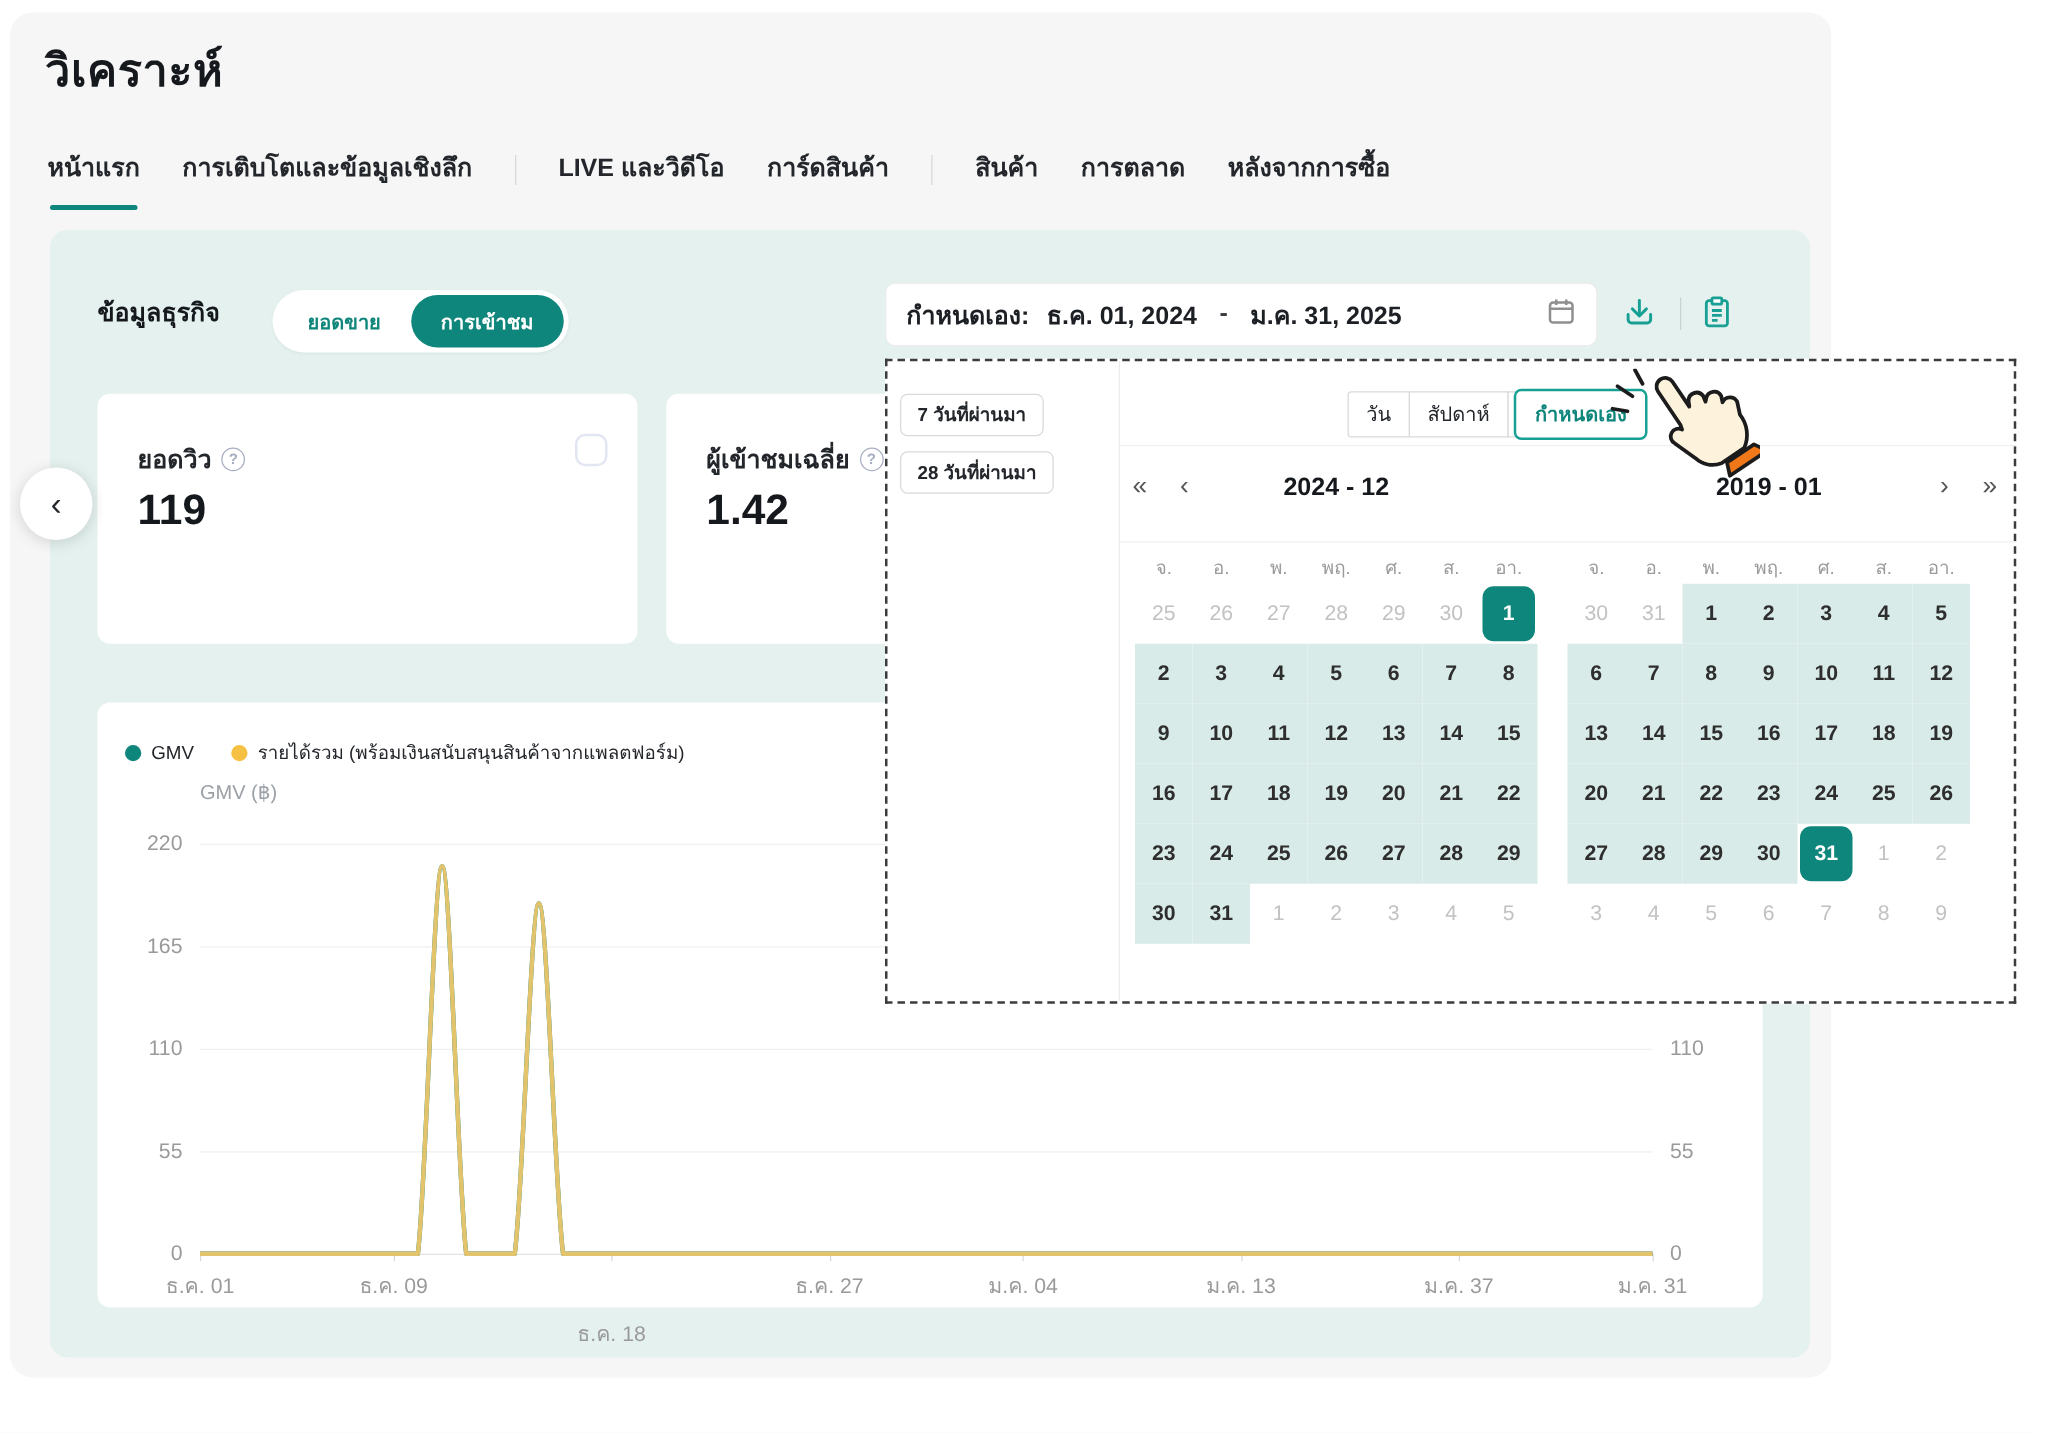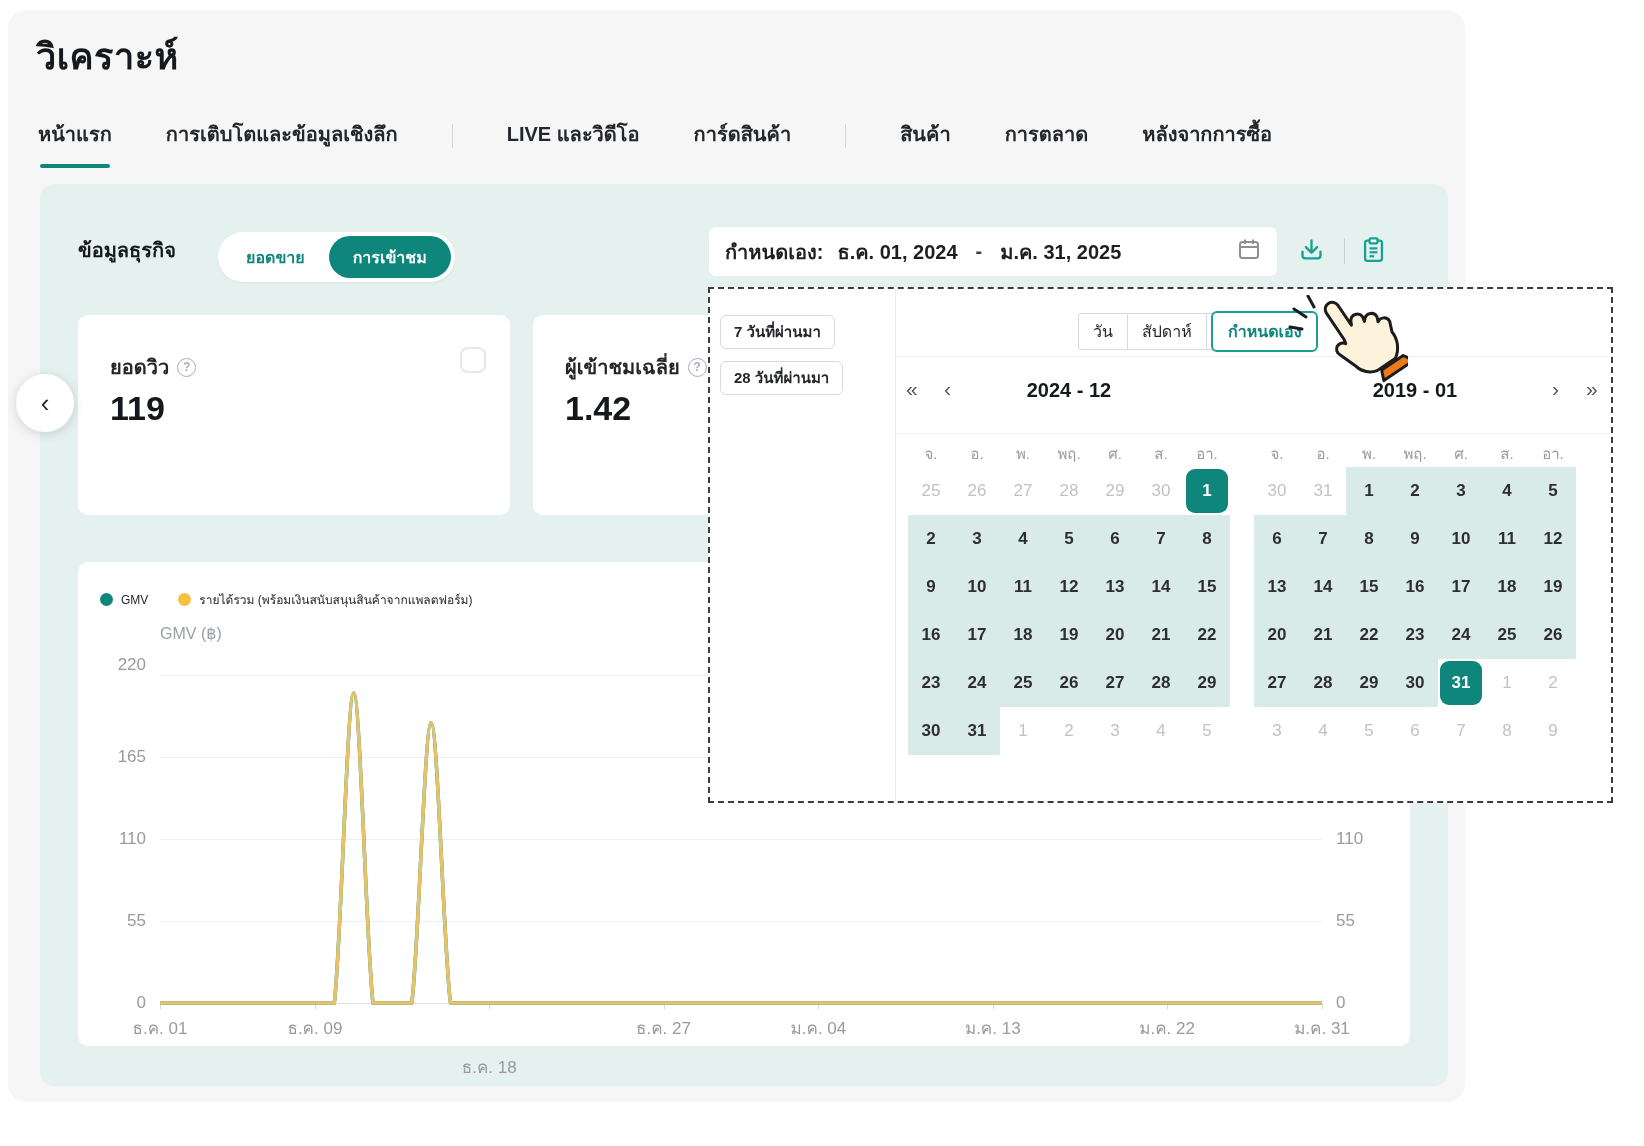--- a/index.html
+++ b/index.html
@@ -6,21 +6,21 @@
   html,body { width:1644px; height:1146px; background:#ffffff;
     font-family:"Liberation Sans","DejaVu Sans",sans-serif; color:#23262b; overflow:hidden; }
 
   
   .page-card { position:absolute; left:8px; top:10px; width:1457px; height:1092px;
     background:#f5f6f5; border-radius:18px; }
 
   .page-title { position:absolute; left:36px; top:28px; font-size:36px; font-weight:700; color:#15181c; letter-spacing:.5px; }
 
   
-  .tabs { position:absolute; left:38px; top:118px; display:flex; align-items:center; gap:54px; }
+  .tabs { position:absolute; left:38px; top:118px; display:flex; align-items:center; gap:34px; }
   .tab { position:relative; font-size:20px; font-weight:600; color:#23262b; cursor:pointer; padding-bottom:4px; white-space:nowrap; }
   .tab.active::after { content:""; position:absolute; left:2px; right:2px; bottom:-14px; height:4px; background:#0f867b; border-radius:2px; }
   .tab-divider { width:1px; height:24px; background:#d7d7d7; }
 
   
   .panel { position:absolute; left:40px; top:184px; width:1408px; height:902px; background:#e4f1ee; border-radius:14px; }
   .panel-title { position:absolute; left:78px; top:234px; font-size:20px; font-weight:700; color:#15181c; }
 
   
   .toggle { position:absolute; left:218px; top:232px; height:50px; background:#fff; border-radius:25px;
@@ -48,21 +48,21 @@
   .qmark { width:19px; height:19px; border:1.5px solid #a7aec0; border-radius:50%; color:#a7aec0;
     font-size:12px; font-weight:700; display:inline-flex; align-items:center; justify-content:center; }
   .checkbox { position:absolute; right:24px; top:32px; width:26px; height:26px; border:2px solid #e2e6f2; border-radius:8px; background:#fff; cursor:pointer; }
   .chevron-btn { position:absolute; left:16px; top:374px; width:58px; height:58px; border-radius:50%;
     background:#fff; box-shadow:0 2px 12px rgba(0,0,0,.14); display:flex; align-items:center; justify-content:center;
     font-size:26px; color:#23262b; cursor:pointer; z-index:5; }
 
   
   .chart-card { position:absolute; left:78px; top:562px; width:1332px; height:484px; background:#fff; border-radius:10px; }
   .legend { position:absolute; left:22px; top:28px; display:flex; align-items:center; gap:30px; }
-  .legend-item { display:flex; align-items:center; gap:8px; font-size:12px; color:#23262b; cursor:pointer; }
+  .legend-item { display:flex; align-items:center; gap:8px; font-size:15px; color:#23262b; cursor:pointer; }
   .legend-dot { width:13px; height:13px; border-radius:50%; }
   .axis-title { position:absolute; left:82px; top:62px; font-size:16px; color:#9aa0a6; }
   .gridline { position:absolute; left:82px; width:1162px; height:1px; background:#efefef; }
   .gridline.base { background:#e2e2e2; }
   .ylab { position:absolute; width:60px; text-align:right; font-size:17px; color:#9a9a9a; transform:translateY(-10px); }
   .ylab-r { position:absolute; left:1258px; font-size:17px; color:#9a9a9a; transform:translateY(-10px); }
   .xlab { position:absolute; top:452px; font-size:17px; color:#9a9a9a; transform:translateX(-50%); white-space:nowrap; }
   .xtick { position:absolute; top:441px; width:1px; height:6px; background:#d9d9d9; }
   .chart-svg { position:absolute; left:0; top:0; }
 
@@ -183,21 +183,21 @@
         <span>GMV</span>
       </div>
       <div class="legend-item">
         <span class="legend-dot" style="background: rgb(246, 193, 67);"></span>
         <span>รายได้รวม (พร้อมเงินสนับสนุนสินค้าจากแพลตฟอร์ม)</span>
       </div>
     </div>
   <div class="axis-title">GMV (฿)</div>
   <div id="chartArea">
       <div class="gridline" style="top: 113px;"></div>
-      <div class="ylab" style="left: 8px; top: 103px;">220</div>
+      <div class="ylab" style="left: 8px; top: 113px;">220</div>
       <div class="gridline" style="top: 195px;"></div>
       <div class="ylab" style="left: 8px; top: 195px;">165</div>
       <div class="gridline" style="top: 277px;"></div>
       <div class="ylab" style="left: 8px; top: 277px;">110</div>
       <div class="gridline" style="top: 359px;"></div>
       <div class="ylab" style="left: 8px; top: 359px;">55</div>
       <div class="gridline base" style="top: 441px;"></div>
       <div class="ylab" style="left: 8px; top: 441px;">0</div>
       <div class="ylab-r" style="top: 277px;">110</div>
       <div class="ylab-r" style="top: 359px;">55</div>
@@ -208,21 +208,21 @@
       <div class="xlab" style="left: 236.933px;">ธ.ค. 09</div>
       <div class="xtick" style="left: 411.233px;"></div>
       <div class="xlab" style="left: 411.233px; margin-top: 39px;">ธ.ค. 18</div>
       <div class="xtick" style="left: 585.533px;"></div>
       <div class="xlab" style="left: 585.533px;">ธ.ค. 27</div>
       <div class="xtick" style="left: 740.467px;"></div>
       <div class="xlab" style="left: 740.467px;">ม.ค. 04</div>
       <div class="xtick" style="left: 914.767px;"></div>
       <div class="xlab" style="left: 914.767px;">ม.ค. 13</div>
       <div class="xtick" style="left: 1089.07px;"></div>
-      <div class="xlab" style="left: 1089.07px;">ม.ค. 22</div>
+      <div class="xlab" style="left: 1089.07px;">ม.ค. 37</div>
       <div class="xtick" style="left: 1244px;"></div>
       <div class="xlab" style="left: 1244px;">ม.ค. 31</div>
       <svg width="1332" height="484" class="chart-svg">
         <path d="M 82 441 C 88.5 441.0, 94.9 441.0, 101.4 441.0 C 107.8 441.0, 114.3 441.0, 120.7 441.0 C 127.2 441.0, 133.6 441.0, 140.1 441.0 C 146.6 441.0, 153.0 441.0, 159.5 441.0 C 165.9 441.0, 172.4 441.0, 178.8 441.0 C 185.3 441.0, 191.7 441.0, 198.2 441.0 C 204.7 441.0, 211.1 441.0, 217.6 441.0 C 224.0 441.0, 230.5 441.0, 236.9 441.0 C 243.4 441.0, 249.8 441.0, 256.3 441.0 C 262.8 389.3, 269.2 130.9, 275.7 130.9 C 282.1 130.9, 288.6 389.3, 295.0 441.0 C 301.5 441.0, 307.9 441.0, 314.4 441.0 C 320.9 441.0, 327.3 441.0, 333.8 441.0 C 340.2 394.3, 346.7 160.7, 353.1 160.7 C 359.6 160.7, 366.0 394.3, 372.5 441.0 C 379.0 441.0, 385.4 441.0, 391.9 441.0 C 398.3 441.0, 404.8 441.0, 411.2 441.0 C 417.7 441.0, 424.1 441.0, 430.6 441.0 C 437.1 441.0, 443.5 441.0, 450.0 441.0 C 456.4 441.0, 462.9 441.0, 469.3 441.0 C 475.8 441.0, 482.2 441.0, 488.7 441.0 C 495.2 441.0, 501.6 441.0, 508.1 441.0 C 514.5 441.0, 521.0 441.0, 527.4 441.0 C 533.9 441.0, 540.3 441.0, 546.8 441.0 C 553.3 441.0, 559.7 441.0, 566.2 441.0 C 572.6 441.0, 579.1 441.0, 585.5 441.0 C 592.0 441.0, 598.4 441.0, 604.9 441.0 C 611.4 441.0, 617.8 441.0, 624.3 441.0 C 630.7 441.0, 637.2 441.0, 643.6 441.0 C 650.1 441.0, 656.5 441.0, 663.0 441.0 C 669.5 441.0, 675.9 441.0, 682.4 441.0 C 688.8 441.0, 695.3 441.0, 701.7 441.0 C 708.2 441.0, 714.6 441.0, 721.1 441.0 C 727.6 441.0, 734.0 441.0, 740.5 441.0 C 746.9 441.0, 753.4 441.0, 759.8 441.0 C 766.3 441.0, 772.7 441.0, 779.2 441.0 C 785.7 441.0, 792.1 441.0, 798.6 441.0 C 805.0 441.0, 811.5 441.0, 817.9 441.0 C 824.4 441.0, 830.8 441.0, 837.3 441.0 C 843.8 441.0, 850.2 441.0, 856.7 441.0 C 863.1 441.0, 869.6 441.0, 876.0 441.0 C 882.5 441.0, 888.9 441.0, 895.4 441.0 C 901.9 441.0, 908.3 441.0, 914.8 441.0 C 921.2 441.0, 927.7 441.0, 934.1 441.0 C 940.6 441.0, 947.0 441.0, 953.5 441.0 C 960.0 441.0, 966.4 441.0, 972.9 441.0 C 979.3 441.0, 985.8 441.0, 992.2 441.0 C 998.7 441.0, 1005.1 441.0, 1011.6 441.0 C 1018.1 441.0, 1024.5 441.0, 1031.0 441.0 C 1037.4 441.0, 1043.9 441.0, 1050.3 441.0 C 1056.8 441.0, 1063.2 441.0, 1069.7 441.0 C 1076.2 441.0, 1082.6 441.0, 1089.1 441.0 C 1095.5 441.0, 1102.0 441.0, 1108.4 441.0 C 1114.9 441.0, 1121.3 441.0, 1127.8 441.0 C 1134.3 441.0, 1140.7 441.0, 1147.2 441.0 C 1153.6 441.0, 1160.1 441.0, 1166.5 441.0 C 1173.0 441.0, 1179.4 441.0, 1185.9 441.0 C 1192.4 441.0, 1198.8 441.0, 1205.3 441.0 C 1211.7 441.0, 1218.2 441.0, 1224.6 441.0 C 1231.1 441.0, 1237.5 441.0, 1244.0 441.0" fill="none" stroke="#0F867B" stroke-width="3.5" stroke-linejoin="round"></path>
         <path d="M 82 441 C 88.5 441.0, 94.9 441.0, 101.4 441.0 C 107.8 441.0, 114.3 441.0, 120.7 441.0 C 127.2 441.0, 133.6 441.0, 140.1 441.0 C 146.6 441.0, 153.0 441.0, 159.5 441.0 C 165.9 441.0, 172.4 441.0, 178.8 441.0 C 185.3 441.0, 191.7 441.0, 198.2 441.0 C 204.7 441.0, 211.1 441.0, 217.6 441.0 C 224.0 441.0, 230.5 441.0, 236.9 441.0 C 243.4 441.0, 249.8 441.0, 256.3 441.0 C 262.8 389.3, 269.2 130.9, 275.7 130.9 C 282.1 130.9, 288.6 389.3, 295.0 441.0 C 301.5 441.0, 307.9 441.0, 314.4 441.0 C 320.9 441.0, 327.3 441.0, 333.8 441.0 C 340.2 394.3, 346.7 160.7, 353.1 160.7 C 359.6 160.7, 366.0 394.3, 372.5 441.0 C 379.0 441.0, 385.4 441.0, 391.9 441.0 C 398.3 441.0, 404.8 441.0, 411.2 441.0 C 417.7 441.0, 424.1 441.0, 430.6 441.0 C 437.1 441.0, 443.5 441.0, 450.0 441.0 C 456.4 441.0, 462.9 441.0, 469.3 441.0 C 475.8 441.0, 482.2 441.0, 488.7 441.0 C 495.2 441.0, 501.6 441.0, 508.1 441.0 C 514.5 441.0, 521.0 441.0, 527.4 441.0 C 533.9 441.0, 540.3 441.0, 546.8 441.0 C 553.3 441.0, 559.7 441.0, 566.2 441.0 C 572.6 441.0, 579.1 441.0, 585.5 441.0 C 592.0 441.0, 598.4 441.0, 604.9 441.0 C 611.4 441.0, 617.8 441.0, 624.3 441.0 C 630.7 441.0, 637.2 441.0, 643.6 441.0 C 650.1 441.0, 656.5 441.0, 663.0 441.0 C 669.5 441.0, 675.9 441.0, 682.4 441.0 C 688.8 441.0, 695.3 441.0, 701.7 441.0 C 708.2 441.0, 714.6 441.0, 721.1 441.0 C 727.6 441.0, 734.0 441.0, 740.5 441.0 C 746.9 441.0, 753.4 441.0, 759.8 441.0 C 766.3 441.0, 772.7 441.0, 779.2 441.0 C 785.7 441.0, 792.1 441.0, 798.6 441.0 C 805.0 441.0, 811.5 441.0, 817.9 441.0 C 824.4 441.0, 830.8 441.0, 837.3 441.0 C 843.8 441.0, 850.2 441.0, 856.7 441.0 C 863.1 441.0, 869.6 441.0, 876.0 441.0 C 882.5 441.0, 888.9 441.0, 895.4 441.0 C 901.9 441.0, 908.3 441.0, 914.8 441.0 C 921.2 441.0, 927.7 441.0, 934.1 441.0 C 940.6 441.0, 947.0 441.0, 953.5 441.0 C 960.0 441.0, 966.4 441.0, 972.9 441.0 C 979.3 441.0, 985.8 441.0, 992.2 441.0 C 998.7 441.0, 1005.1 441.0, 1011.6 441.0 C 1018.1 441.0, 1024.5 441.0, 1031.0 441.0 C 1037.4 441.0, 1043.9 441.0, 1050.3 441.0 C 1056.8 441.0, 1063.2 441.0, 1069.7 441.0 C 1076.2 441.0, 1082.6 441.0, 1089.1 441.0 C 1095.5 441.0, 1102.0 441.0, 1108.4 441.0 C 1114.9 441.0, 1121.3 441.0, 1127.8 441.0 C 1134.3 441.0, 1140.7 441.0, 1147.2 441.0 C 1153.6 441.0, 1160.1 441.0, 1166.5 441.0 C 1173.0 441.0, 1179.4 441.0, 1185.9 441.0 C 1192.4 441.0, 1198.8 441.0, 1205.3 441.0 C 1211.7 441.0, 1218.2 441.0, 1224.6 441.0 C 1231.1 441.0, 1237.5 441.0, 1244.0 441.0" fill="none" stroke="#E3C46C" stroke-width="3.5" stroke-linejoin="round"></path>
       </svg>
     </div>
 </div>
 
 <div class="popup">

